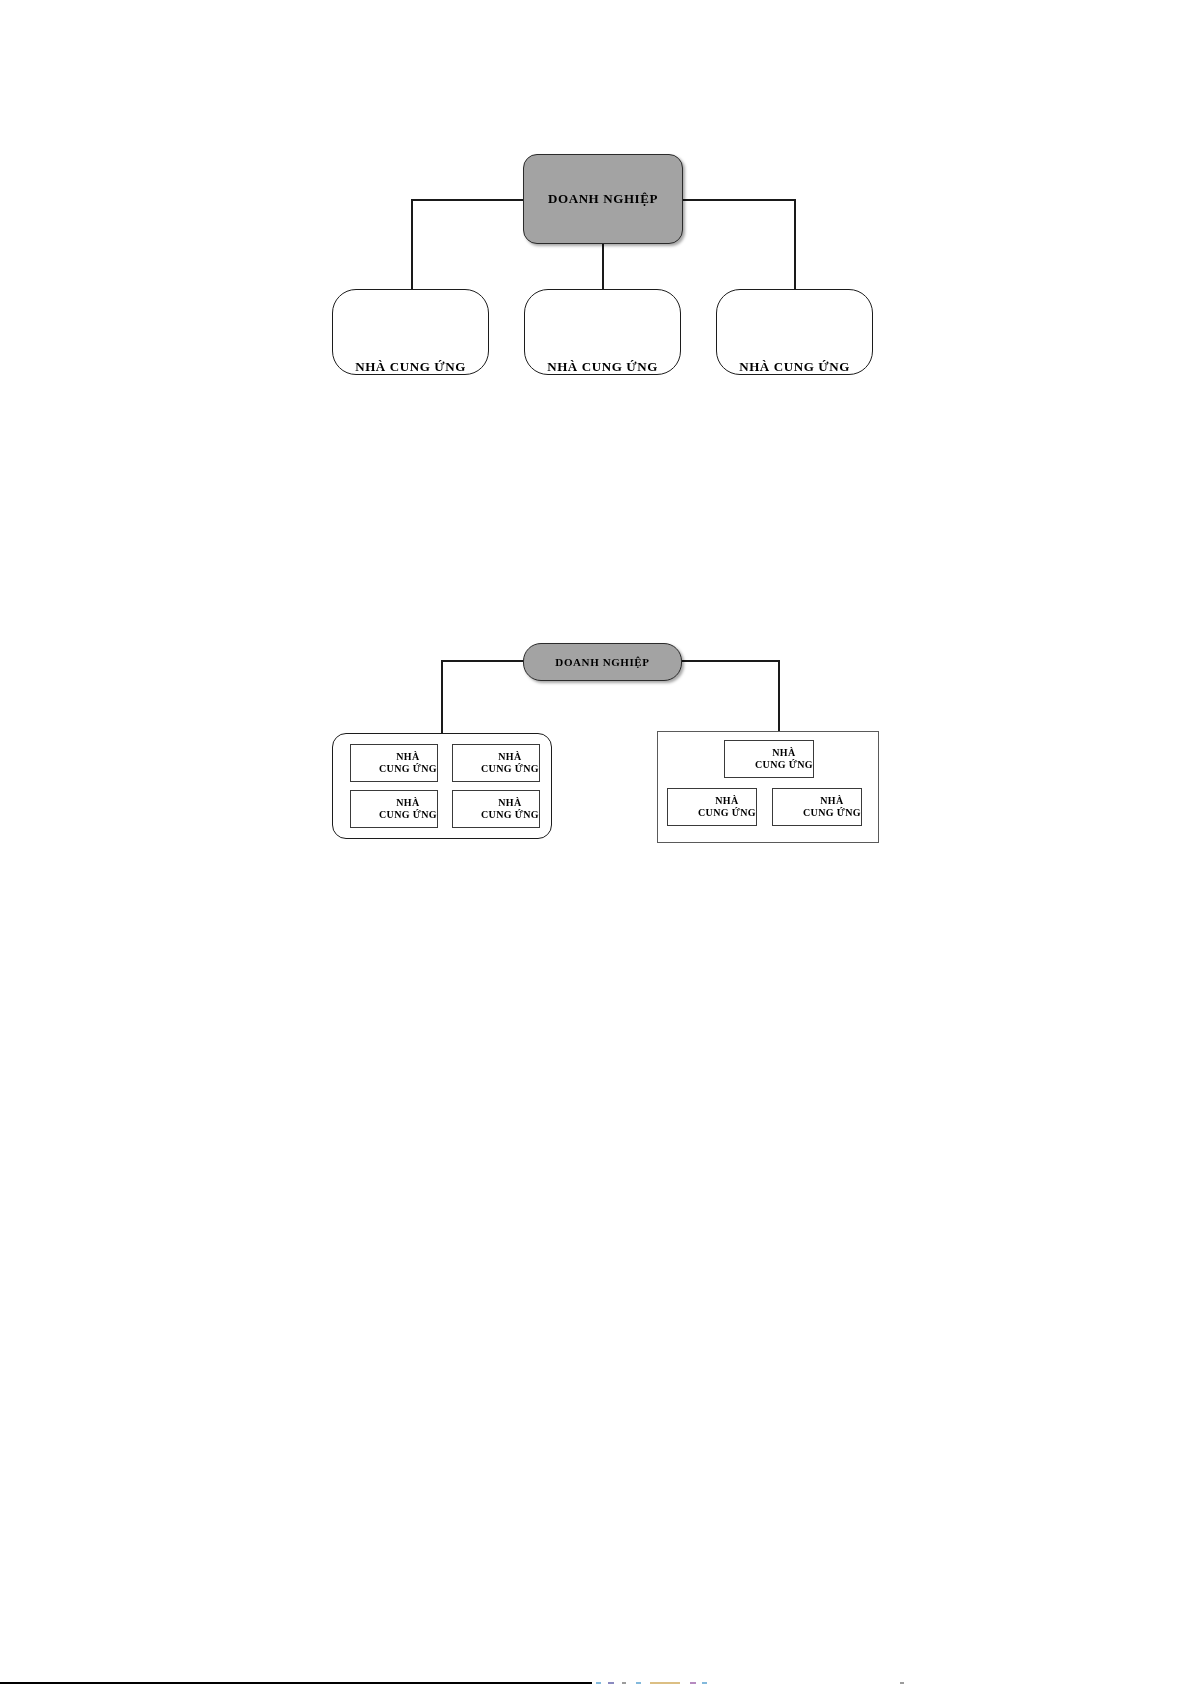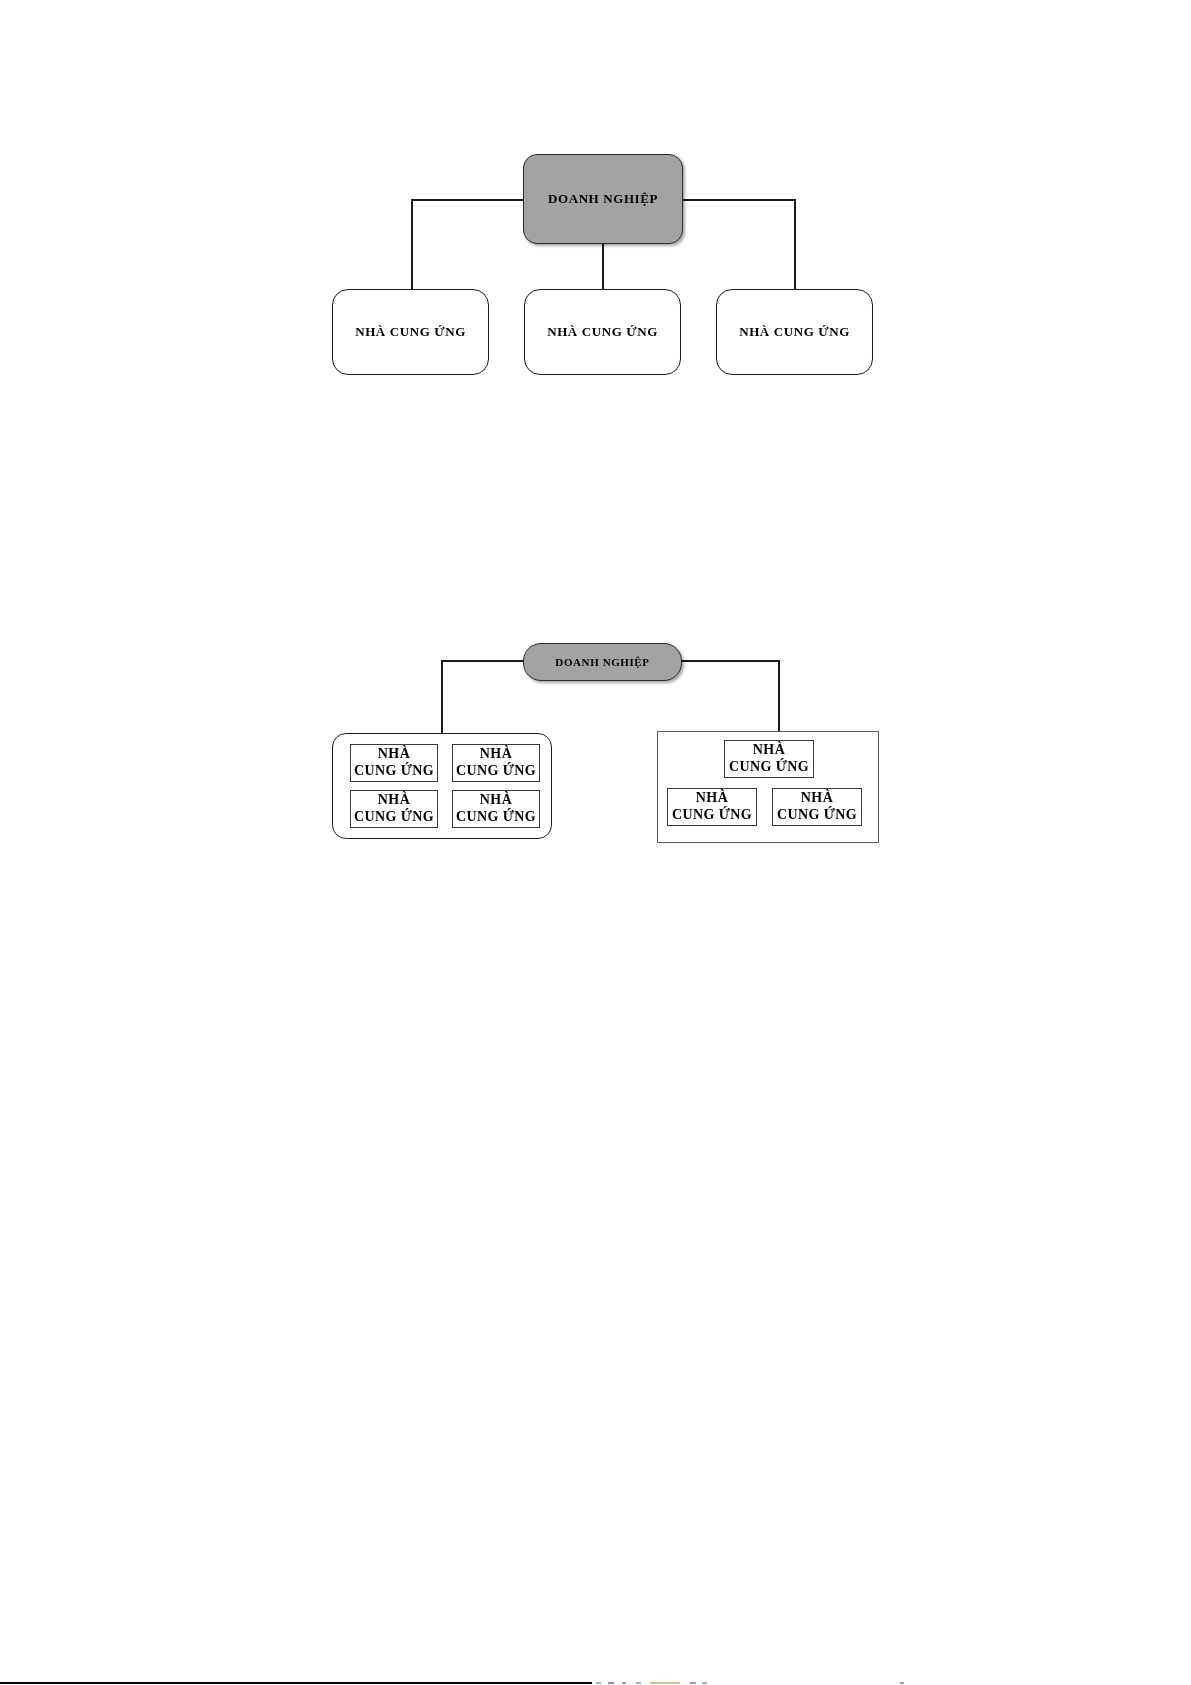--- a/index.html
+++ b/index.html
@@ -38,21 +38,22 @@
   .root-node {
     background: #a3a3a3;
     border: 1px solid #2b2b2b;
     border-radius: 14px;
     box-shadow: 2px 2px 3px rgba(0,0,0,0.35);
   }
 
   
   .supplier-lg {
     border: 1px solid #1c1c1c;
-    border-radius: 16px;
+    border-radius: 24px;
+    align-items: flex-end;
   }
 
   
   .group-rounded {
     position: absolute;
     box-sizing: border-box;
     border: 1px solid #1c1c1c;
     border-radius: 14px;
     background: #ffffff;
   }
@@ -61,22 +62,23 @@
   .group-square {
     position: absolute;
     box-sizing: border-box;
     border: 1px solid #5a5a5a;
     background: #ffffff;
   }
 
   
   .supplier-sm {
     border: 1px solid #3a3a3a;
-    font-size: 14px;
+    font-size: 10px;
     letter-spacing: 0.4px;
+    justify-content: flex-end;
   }
 
   
   .conn {
     position: absolute;
     background: #1a1a1a;
   }
   .conn-h { height: 2px; }
   .conn-v { width: 2px; }
 

